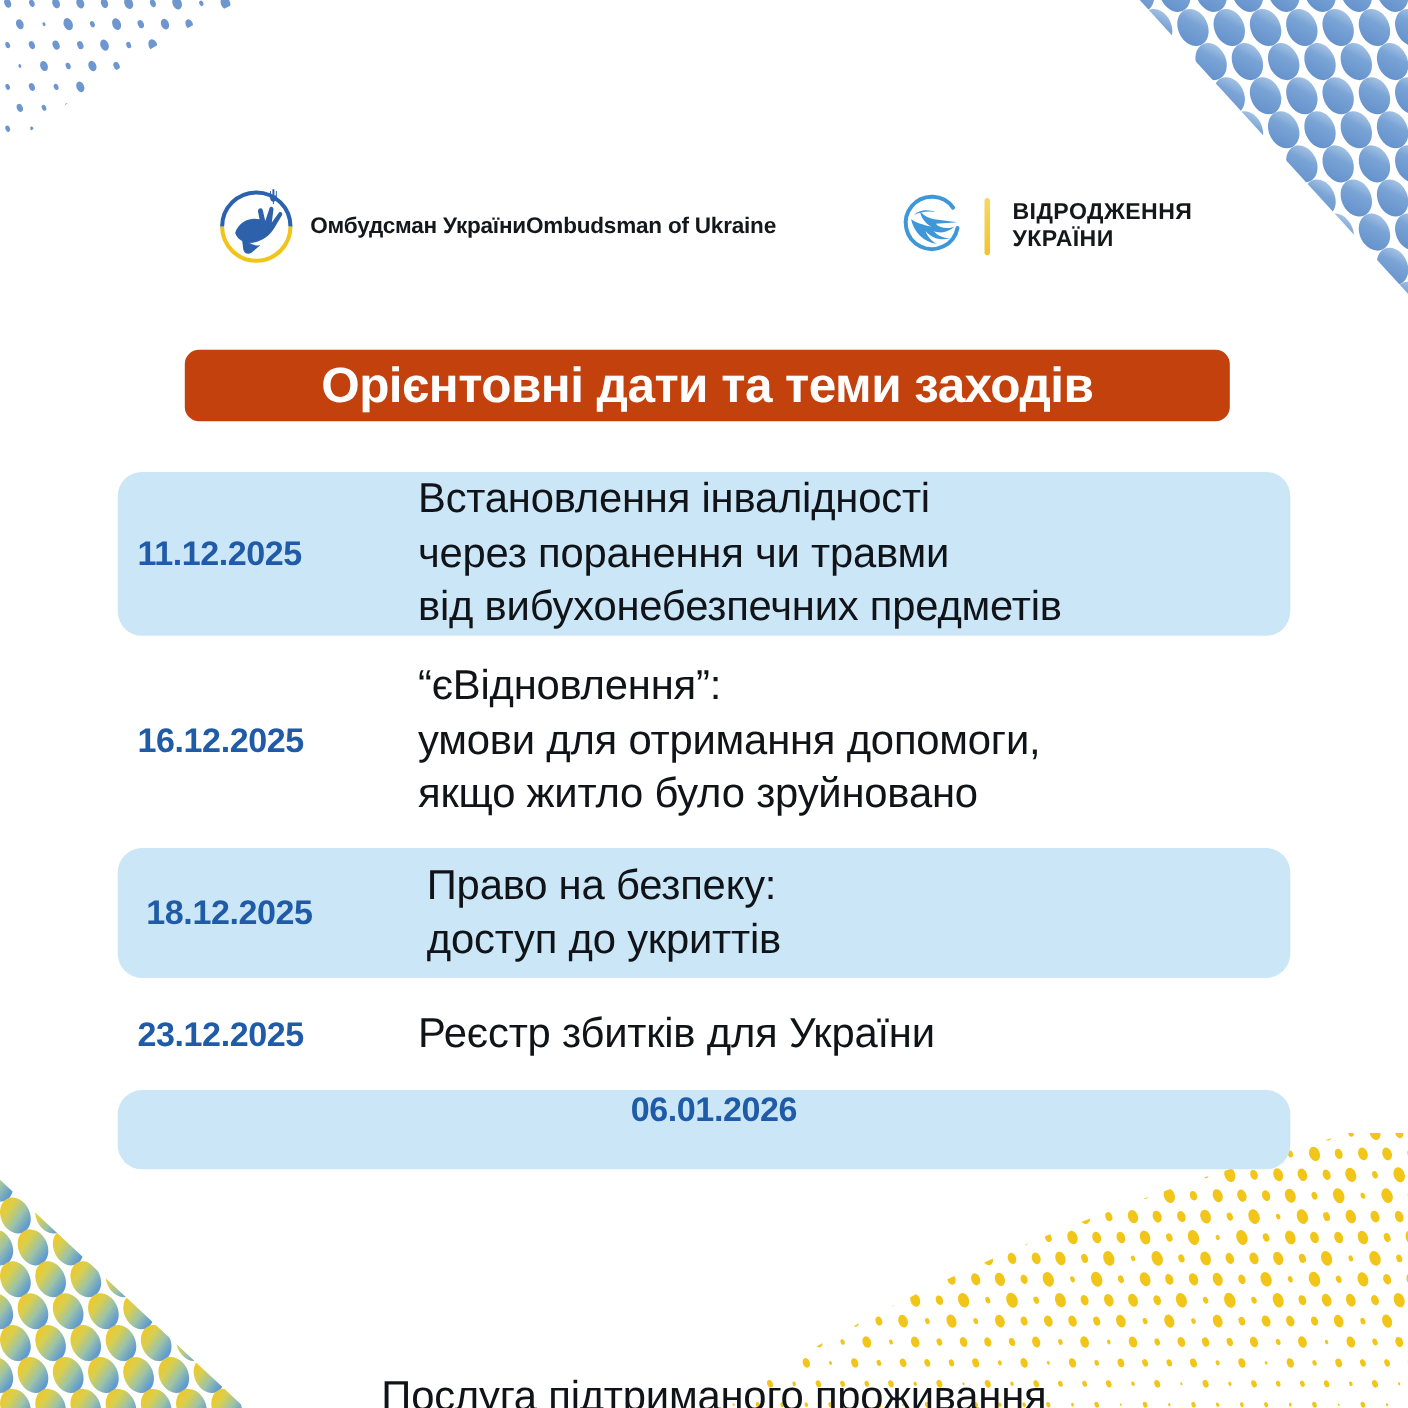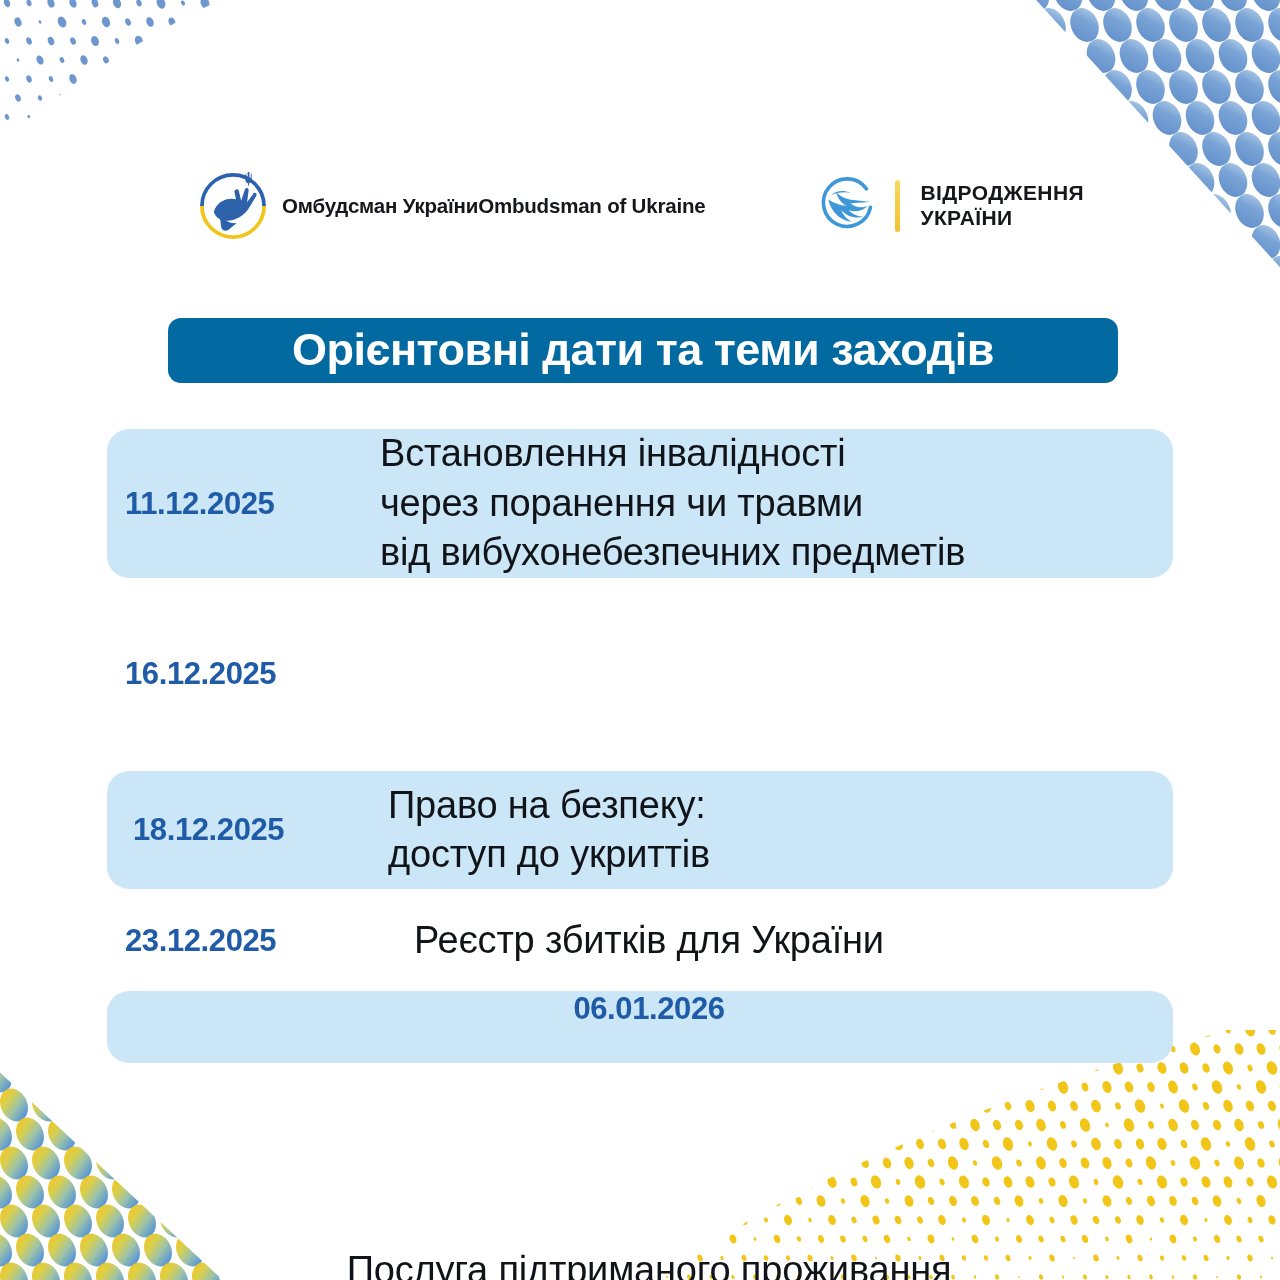--- a/index.html
+++ b/index.html
@@ -84,21 +84,21 @@
     white-space: nowrap;
   }
 
   
   #title-banner {
     position: absolute;
     left: 168px;
     top: 318px;
     width: 950px;
     height: 65px;
-    background: #0369a1;
+    background: #c2410c;
     border-radius: 13px;
     display: flex;
     align-items: center;
     justify-content: center;
   }
   #title-banner .title-text {
     color: #ffffff;
     font-size: 45px;
     font-weight: bold;
     letter-spacing: -0.5px;
@@ -138,21 +138,21 @@
     font-size: 38px;
     font-weight: normal;
     line-height: 1.30;
     letter-spacing: -0.2px;
   }
   .row .topic .ln { display: block; white-space: nowrap; }
 
   .row.r1 { height: 149px; }
   .row.r2 { height: 175px; }
   .row.r3 { height: 118px; padding-left: 26px; }
-  .row.r4 { height: 80px; gap: 34px; }
+  .row.r4 { height: 80px; }
   .row.r5 { height: 72px; flex-direction: column; }
 
   .gap-a { height: 8px; }
   .gap-b { height: 10px; }
   .gap-c { height: 12px; }
   .gap-d { height: 10px; }
 </style>
 </head>
 <body>
 
@@ -1869,20 +1869,25 @@
         <span class="ln">Встановлення інвалідності</span>
         <span class="ln">через поранення чи травми</span>
         <span class="ln">від вибухонебезпечних предметів</span>
       </div>
     </div>
 
     <div class="gap-a"></div>
 
     <div class="row plain r2">
       <div class="date">16.12.2025</div>
+      <div class="topic">
+        <span class="ln">“єВідновлення”:</span>
+        <span class="ln">умови для отримання допомоги,</span>
+        <span class="ln">якщо житло було зруйновано</span>
+      </div>
     </div>
 
     <div class="gap-b"></div>
 
     <div class="row filled r3">
       <div class="date">18.12.2025</div>
       <div class="topic">
         <span class="ln">Право на безпеку:</span>
         <span class="ln">доступ до укриттів</span>
       </div>

